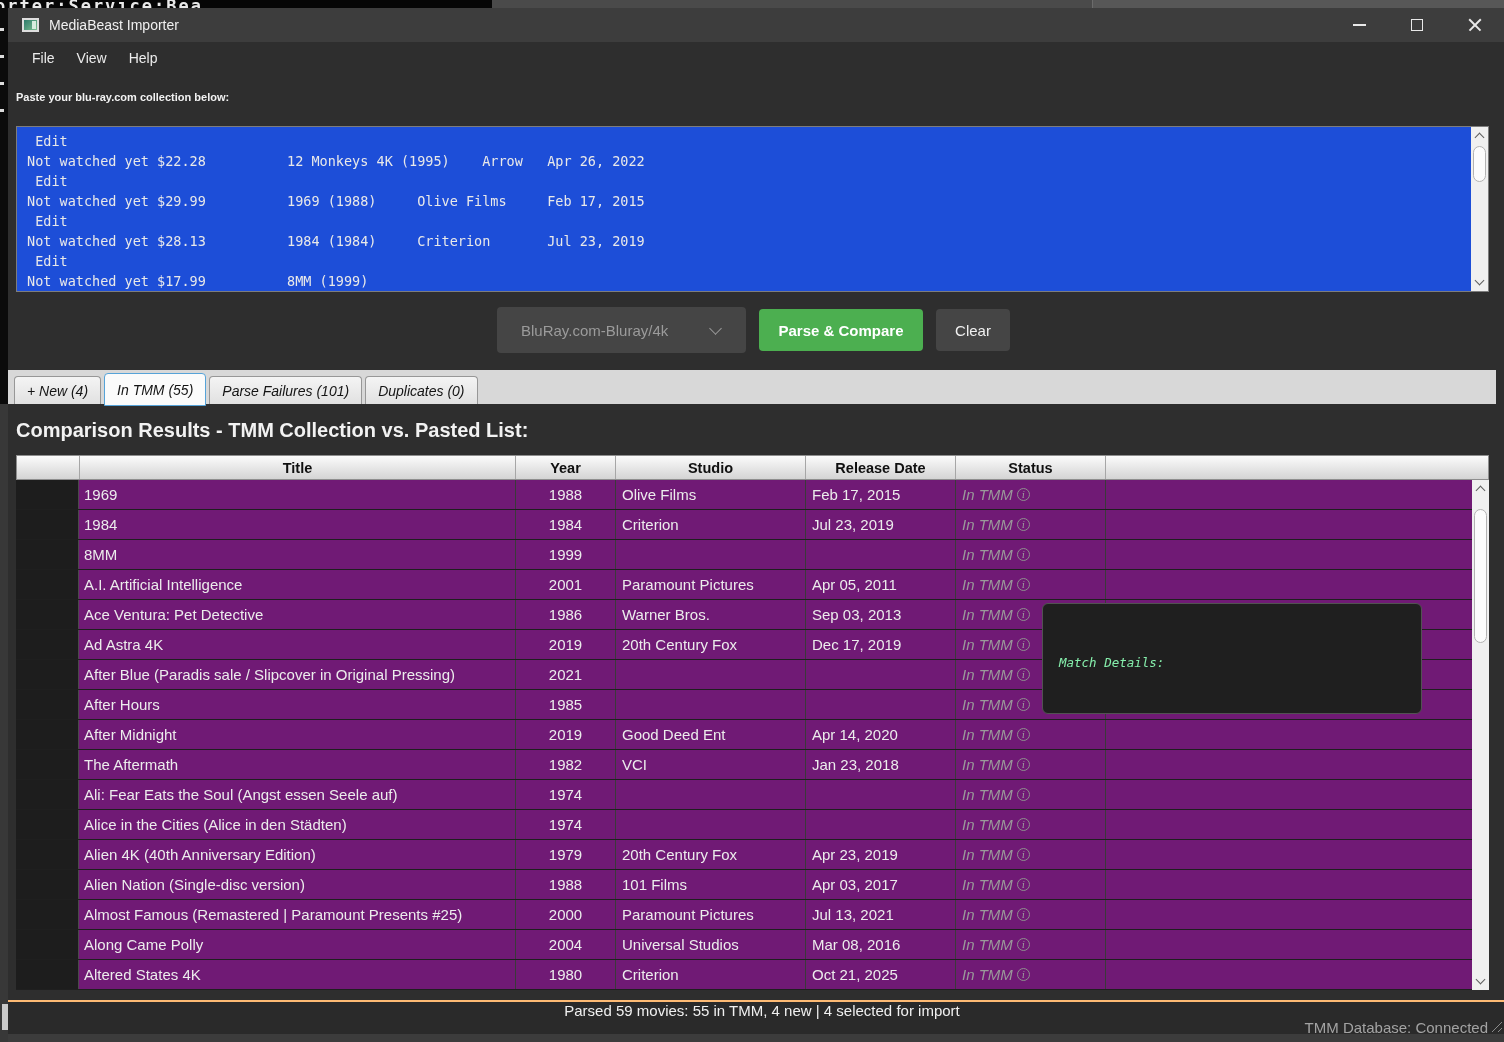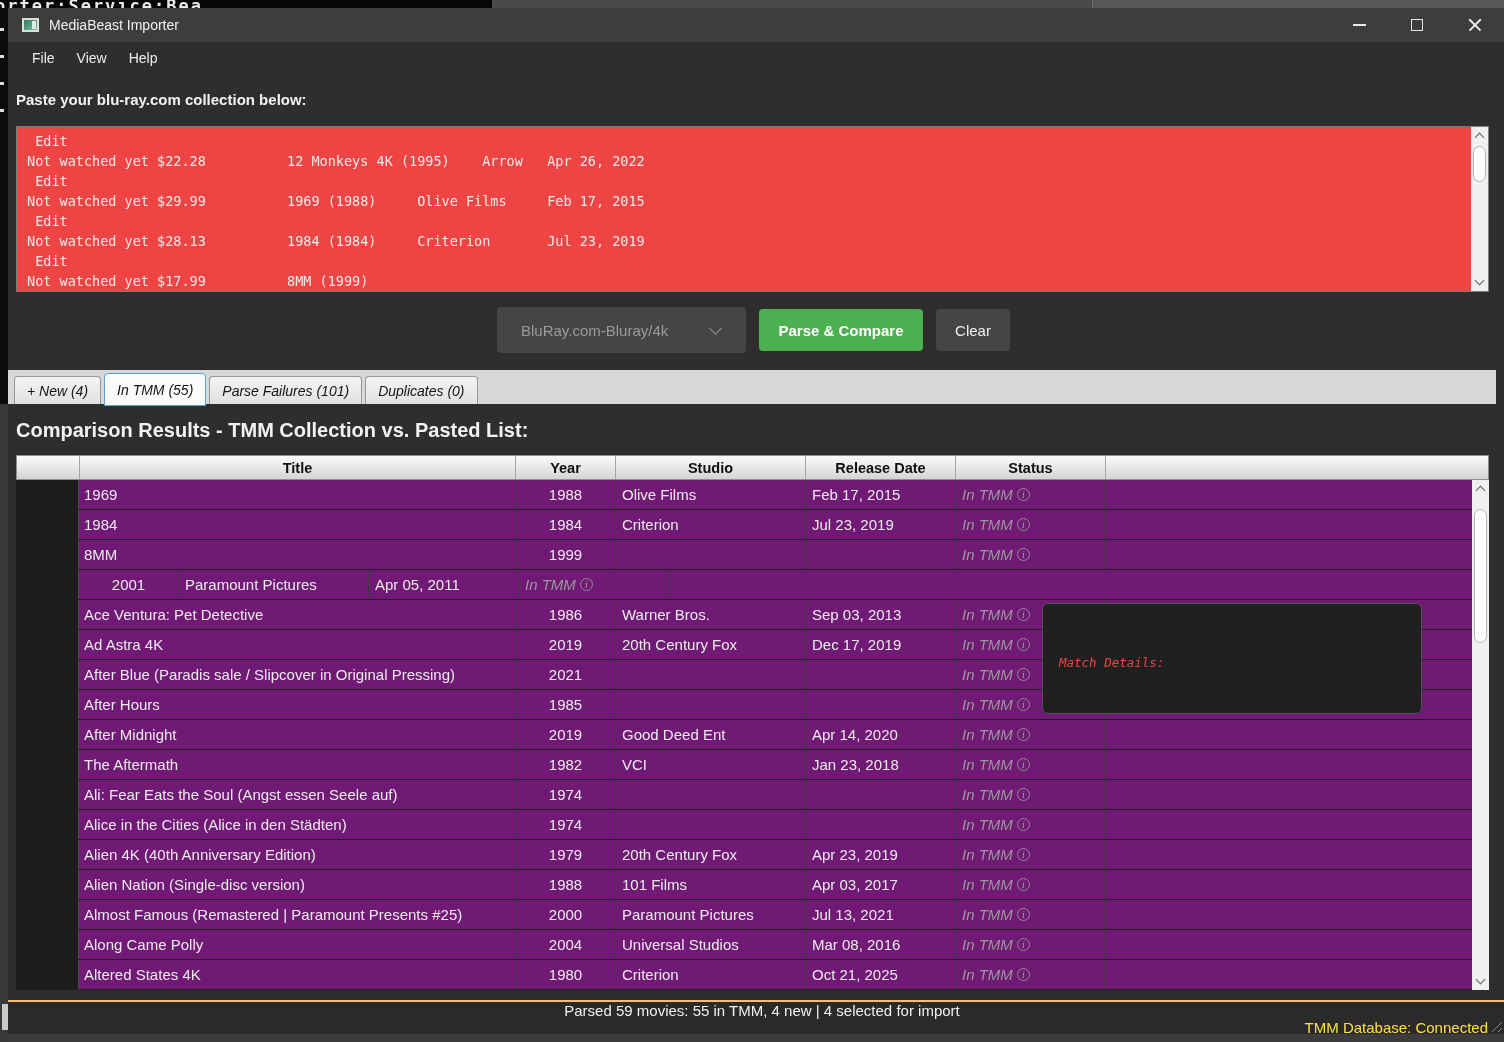--- a/index.html
+++ b/index.html
@@ -28,23 +28,23 @@
   .glyph-min { width:13px; height:2px; background:#e9e9e9; }
   .glyph-max { width:12px; height:12px; border:1.5px solid #e9e9e9; }
   .glyph-close { width:14px; height:14px; position:relative; }
   .glyph-close::before,.glyph-close::after { content:""; position:absolute; left:-1px; top:6px; width:16px; height:1.6px; background:#e9e9e9; }
   .glyph-close::before { transform:rotate(45deg); }
   .glyph-close::after  { transform:rotate(-45deg); }
 
   .menubar { height:32px; display:flex; align-items:center; padding-left:13px; }
   .menu-item { padding:4px 11px; color:#ececec; font-size:14px; }
 
-  .paste-label { position:absolute; left:8px; top:83px; font-weight:bold; font-size:15px; color:#f2f2f2; }
-
-  .paste-box { position:absolute; left:8px; top:118px; width:1473px; height:166px; background:#ef4444; border:1px solid #7d7d7d; }
+  .paste-label { position:absolute; left:8px; top:83px; font-weight:bold; font-size:11px; color:#f2f2f2; }
+
+  .paste-box { position:absolute; left:8px; top:118px; width:1473px; height:166px; background:#1d4ed8; border:1px solid #7d7d7d; }
   .paste-pre { position:absolute; top:4px; left:10px; right:22px; bottom:2px; font:13.5px/20px "DejaVu Sans Mono",monospace; color:#e9e9e9; tab-size:8; white-space:pre; overflow:hidden; }
 
   
   .vscroll { position:absolute; top:0; right:0; bottom:0; width:17px; background:#f0f0f0; display:flex; flex-direction:column; align-items:center; }
   .sb-arrow { width:17px; height:17px; position:relative; flex:0 0 auto; }
   .sb-arrow::after { content:""; position:absolute; left:5px; width:6px; height:6px; border-left:1.6px solid #5f5f5f; border-top:1.6px solid #5f5f5f; }
   .sb-arrow.up::after   { top:7px;  transform:rotate(45deg); }
   .sb-arrow.down::after { top:3px;  transform:rotate(225deg); }
   .sb-thumb { width:13px; background:#fcfcfc; border:1px solid #b3b3b3; border-radius:7px; flex:0 0 auto; }
   .sb-spacer { flex:1 1 auto; }
@@ -90,27 +90,27 @@
   .cell.fill { flex:1 1 auto; border-right:none; }
   .info-icon { width:13px; height:13px; border:1px solid #8f8f8f; border-radius:50%;
                display:inline-flex; align-items:center; justify-content:center; flex:0 0 auto; }
   .info-icon::after { content:"i"; font:italic 9px "DejaVu Serif",serif; color:#9f9f9f; }
   .table-scroll { position:relative; width:17px; height:510px; background:#f0f0f0;
                   display:flex; flex-direction:column; align-items:center; }
 
   
   .tooltip { position:absolute; left:1034px; top:595px; width:380px; height:111px; background:#1f1f1f;
              border:1px solid #525252; border-radius:6px; padding:11px 16px; z-index:5;
-             font:italic 12.5px/19px "DejaVu Sans Mono",monospace; color:#ef4444; white-space:pre; overflow:hidden; }
+             font:italic 12.5px/19px "DejaVu Sans Mono",monospace; color:#86efac; white-space:pre; overflow:hidden; }
 
   
   .statusbar { position:absolute; left:0; bottom:0; width:1496px; height:34px; background:#2a2a2a;
                border-top:2px solid #fdba74; display:flex; align-items:center; padding:0 16px 0 28px;flex-direction:column; }
   .status-left  { font-size:15px; color:#f0f0f0; }
-  .status-right { margin-left:auto; font-size:15px; color:#fde047; }
+  .status-right { margin-left:auto; font-size:15px; color:#a3a3a3; }
   .resize-grip { position:absolute; right:2px; bottom:2px; width:13px; height:13px;
                  background:repeating-linear-gradient(135deg, transparent 0 3px, #8a8a8a 3px 4px);
                  clip-path:polygon(100% 0, 100% 100%, 0 100%); }
 </style>
 </head>
 <body>
 
 <div class="console-strip">
   <span>orter:Service:Bea</span>
 </div>
@@ -231,20 +231,21 @@
     <div class="cell rdate"></div>
     <div class="cell status">
       <span>In TMM</span>
       <span class="info-icon"></span>
     </div>
     <div class="cell fill"></div>
   </div>
 
   <div class="row">
     <div class="cell sel"></div>
+    <div class="cell title">A.I. Artificial Intelligence</div>
     <div class="cell year">2001</div>
     <div class="cell studio">Paramount Pictures</div>
     <div class="cell rdate">Apr 05, 2011</div>
     <div class="cell status">
       <span>In TMM</span>
       <span class="info-icon"></span>
     </div>
     <div class="cell fill"></div>
   </div>
 

